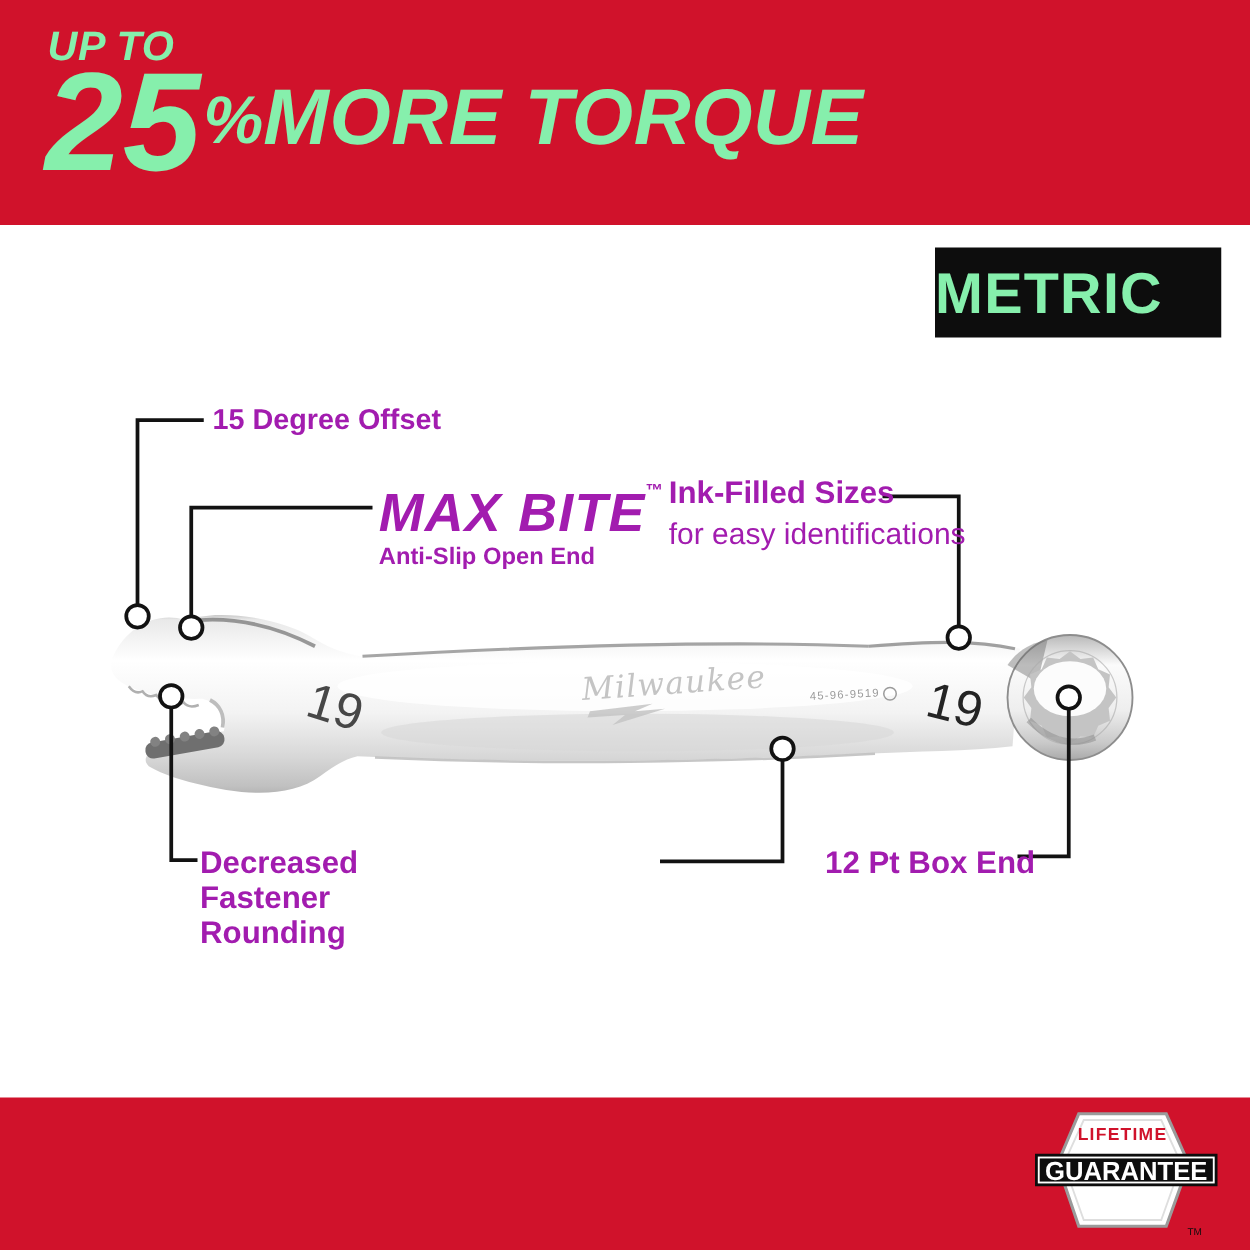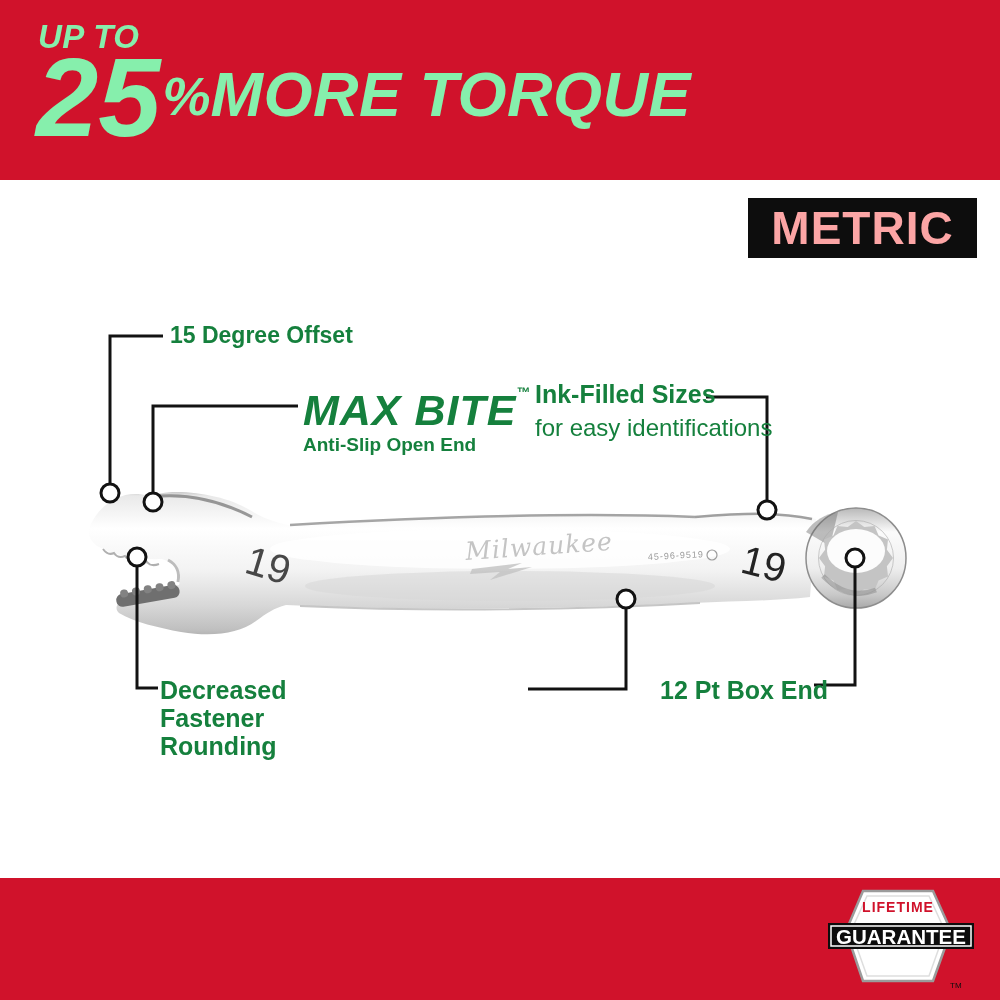--- a/index.html
+++ b/index.html
@@ -20,26 +20,26 @@
   }
   .hero-line{
     position:absolute;left:36px;top:52px;display:flex;align-items:center;
     font-style:italic;font-weight:bold;line-height:.82;white-space:nowrap;
   }
   .big-num{font-size:112px;}
   .pct{font-size:54px;padding-bottom:3px;margin-left:2px;}
   .more-torque{font-size:63px;padding-bottom:6px;letter-spacing:.5px;}
   
   .metric-badge{
-    position:absolute;left:748px;top:198px;width:229px;height:60px;
-    background:#0d0d0d;color:#fca5a5;display:flex;align-items:center;justify-content:center;
+    position:absolute;left:748px;top:198px;width:229px;height:72px;
+    background:#0d0d0d;color:#86efac;display:flex;align-items:center;
     font-size:46px;font-weight:bold;letter-spacing:1px;
   }
   
-  .lbl{position:absolute;color:#15803d;white-space:nowrap;}
+  .lbl{position:absolute;color:#a21caf;white-space:nowrap;}
   .lbl-offset{left:170px;top:322px;font-size:23px;font-weight:bold;}
   .lbl-maxbite{left:303px;top:371px;}
   .maxbite-title{font-size:43px;font-weight:bold;font-style:italic;letter-spacing:1px;line-height:42px;}
   .maxbite-title sup{font-size:14px;font-style:normal;vertical-align:28px;letter-spacing:0;}
   .maxbite-sub{font-size:19px;font-weight:bold;margin-top:3px;font-style:normal;}
   .lbl-ink{left:535px;top:380px;}
   .ink-title{font-size:25px;font-weight:bold;}
   .ink-sub{font-size:24px;margin-top:5px;}
   .lbl-fastener{left:160px;top:676px;font-size:25px;font-weight:bold;line-height:28px;}
   .lbl-ibeam{left:370px;top:675px;}

